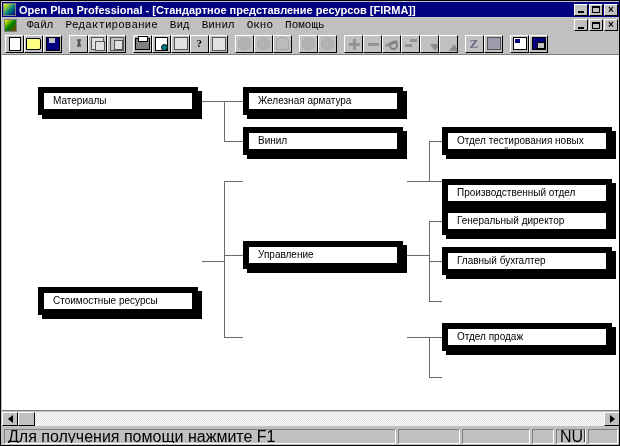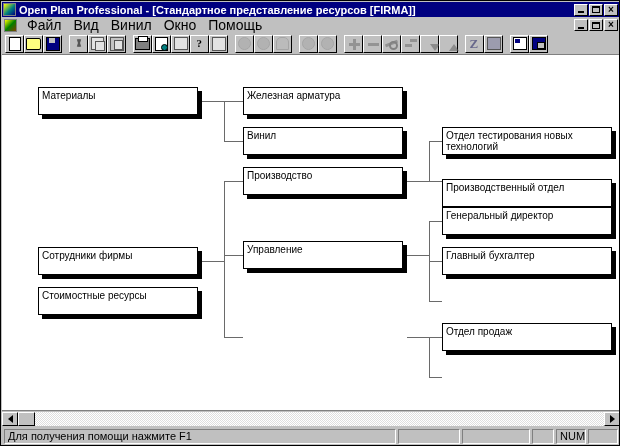--- a/index.html
+++ b/index.html
@@ -66,22 +66,23 @@
     width: 618px; height: 16px;
     background: #c0c0c0;
     display: flex; align-items: center;
   }
   .mdi-icon {
     width: 13px; height: 13px; margin-left: 2px; margin-right: 4px;
     background: linear-gradient(135deg,#ffff00 0%,#008000 50%,#804000 100%);
     border: 1px solid #808080; box-sizing: border-box; flex: 0 0 auto;
   }
   .menu-item {
-    padding: 0 6px; font-size: 14px; color: #000; white-space: nowrap;
+    padding: 0 6px; font-size: 11px; color: #000; white-space: nowrap;
     line-height: 14px;
+    font-family: Liberation Mono, monospace;
   }
   .menubar .wbtns { margin-left: auto; }
 
   
   .toolbar {
     position: absolute; left: 1px; top: 32px;
     width: 618px; height: 22px;
     background: #c0c0c0;
     border-bottom: 1px solid #808080;
     display: flex; align-items: center;
@@ -149,24 +150,24 @@
   
   .canvas {
     position: absolute; left: 1px; top: 54px;
     width: 618px; height: 355px;
     background: #ffffff;
     overflow: hidden;
   }
   .node {
     position: absolute;
     background: #ffffff;
-    border: 1px solid #000000;
+    border: 6px solid #000000;
     box-sizing: border-box;
     box-shadow: 4px 4px 0 0 #000;
-    padding: 2px 0 0 3px;
+    padding: 2px 0 0 9px;
     font-size: 10px;
     line-height: 11px;
     color: #000;
     white-space: pre-wrap;
     overflow: hidden;
   }
   .conn {
     position: absolute;
     background: #6a6a6a;
   }
@@ -214,21 +215,21 @@
     display: flex; align-items: center;
     box-sizing: border-box;
     padding: 2px 2px;
     gap: 2px;
   }
   .sb-panel {
     height: 15px;
     border-top: 1px solid #808080; border-left: 1px solid #808080;
     border-right: 1px solid #ffffff; border-bottom: 1px solid #ffffff;
     box-sizing: border-box;
-    font-size: 11px; line-height: 13px;
+    font-size: 16px; line-height: 13px;
     padding: 0 3px;
     color: #000;
     white-space: nowrap;
     overflow: hidden;
   }
   .sb-main { flex: 1 1 auto; }
   .sb-p1 { width: 62px; } .sb-p2 { width: 68px; }
   .sb-p3 { width: 22px; } .sb-p4 { width: 30px; text-align:center; }
   .sb-p5 { width: 30px; }
 </style>
@@ -249,20 +250,21 @@
         </div>
       <div class="wbtn wbtn-close">
           <span class="g"></span>
         </div>
     </div>
   </div>
 
   <div class="menubar">
     <div class="mdi-icon"></div>
     <div class="menu-item">Файл</div>
+    <div class="menu-item">Редактирование</div>
     <div class="menu-item">Вид</div>
     <div class="menu-item">Винил</div>
     <div class="menu-item">Окно</div>
     <div class="menu-item">Помощь</div>
     <div class="wbtns">
       <div class="wbtn wbtn-min">
           <span class="g"></span>
         </div>
       <div class="wbtn wbtn-max">
           <span class="g"></span>
@@ -380,24 +382,22 @@
       <div class="conn h" style="left: 427px; top: 166px; width: 13px;"></div>
       <div class="conn h" style="left: 427px; top: 206px; width: 13px;"></div>
       <div class="conn h" style="left: 427px; top: 246px; width: 13px;"></div>
       <div class="conn h" style="left: 405px; top: 282px; width: 22px;"></div>
       <div class="conn v" style="left: 427px; top: 282px; height: 40px;"></div>
       <div class="conn h" style="left: 427px; top: 282px; width: 13px;"></div>
       <div class="conn h" style="left: 427px; top: 322px; width: 13px;"></div>
       <div class="node" style="left: 36px; top: 32px; width: 160px; height: 28px;"><span>Материалы</span></div>
       <div class="node" style="left: 241px; top: 32px; width: 160px; height: 28px;"><span>Железная арматура</span></div>
       <div class="node" style="left: 241px; top: 72px; width: 160px; height: 28px;"><span>Винил</span></div>
-      <div class="node" style="left: 241px; top: 112px; width: 160px; height: 28px;"><span>Производство</span></div>
       <div class="node" style="left: 440px; top: 72px; width: 170px; height: 28px;"><span>Отдел тестирования новых технологий</span></div>
       <div class="node" style="left: 440px; top: 124px; width: 170px; height: 28px;"><span>Производственный отдел</span></div>
-      <div class="node" style="left: 36px; top: 192px; width: 160px; height: 28px;"><span>Сотрудники фирмы</span></div>
       <div class="node" style="left: 36px; top: 232px; width: 160px; height: 28px;"><span>Стоимостные ресурсы</span></div>
       <div class="node" style="left: 241px; top: 186px; width: 160px; height: 28px;"><span>Управление</span></div>
       <div class="node" style="left: 440px; top: 152px; width: 170px; height: 28px;"><span>Генеральный директор</span></div>
       <div class="node" style="left: 440px; top: 192px; width: 170px; height: 28px;"><span>Главный бухгалтер</span></div>
       <div class="node" style="left: 440px; top: 268px; width: 170px; height: 28px;"><span>Отдел продаж</span></div>
     </div>
 
   <div class="hscroll">
     <div class="sb-arrow">
         <span class="tri-l"></span>

